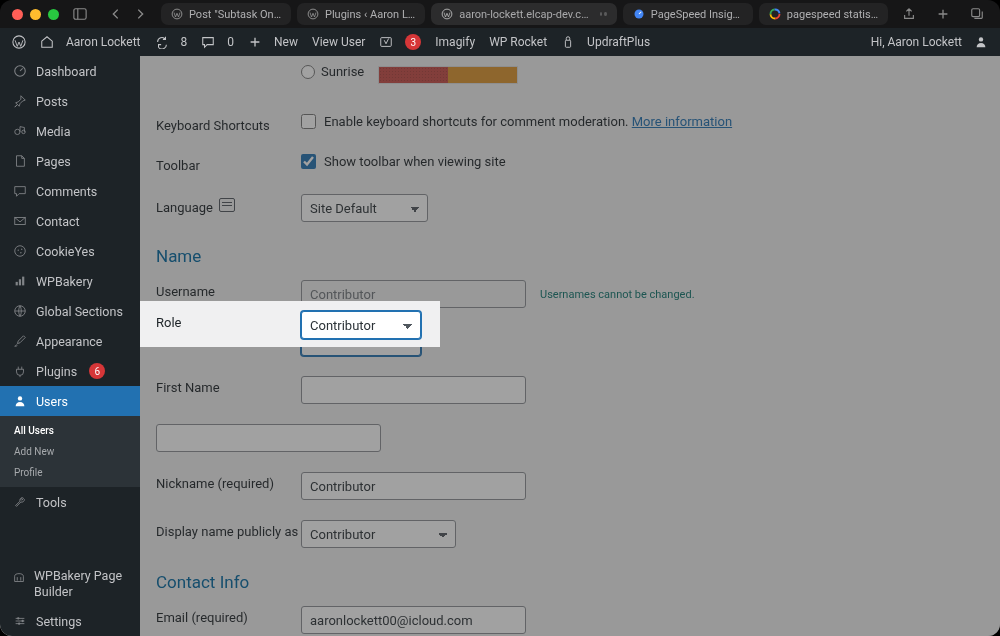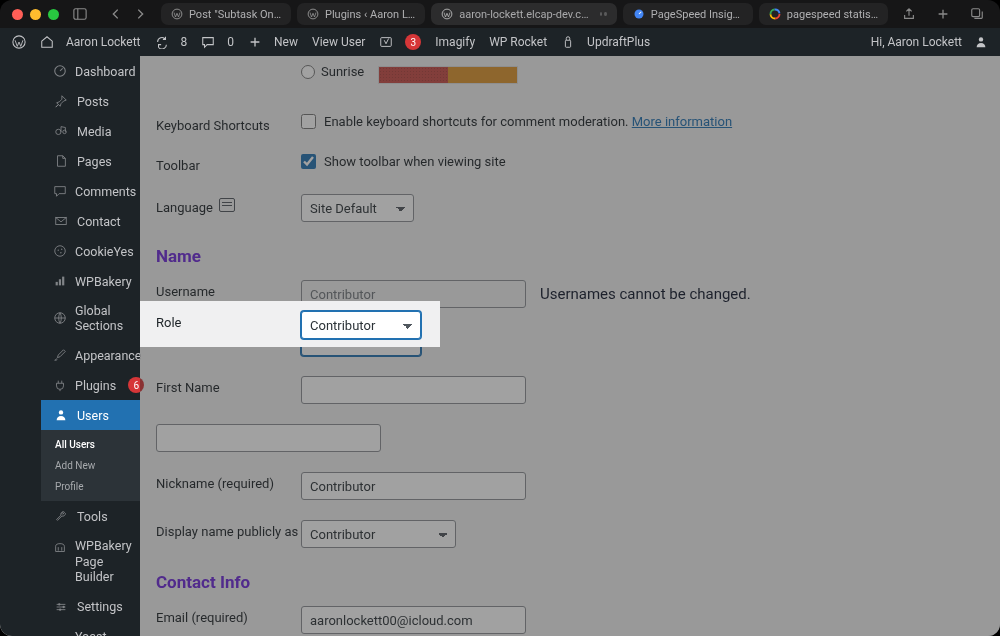--- a/index.html
+++ b/index.html
@@ -45,46 +45,46 @@
   .chrome .right{display:flex;gap:12px;color:#8a8a8a;}
   
   .adminbar{display:flex;align-items:center;height:28px;background:var(--adminbar-bg);color:var(--adminbar-text);font-size:12px;padding:0 12px;gap:14px;}
   .adminbar .ab-item{display:flex;align-items:center;gap:12px;height:100%;white-space:nowrap;}
   .adminbar .spacer{flex:1;}
   .badge{display:inline-flex;align-items:center;justify-content:center;min-width:16px;height:16px;border-radius:8px;font-size:10px;color:#fff;padding:0 4px;}
   .badge.red{background:var(--badge-red);}
   .adminbar .link{cursor:default;}
   
   .wp{display:flex;height:calc(100% - 56px);background:var(--content-bg);}
-  .sidebar{width:140px;background:var(--sidebar-bg);color:var(--adminbar-text);font-size:12.5px;display:flex;flex-direction:column;padding-left:41px;}
+  .sidebar{width:140px;background:var(--sidebar-bg);color:var(--adminbar-text);font-size:12.5px;display:flex;flex-direction:column;}
   .menu-item{display:flex;align-items:center;gap:8px;padding:7px 12px;cursor:default;position:relative;}
   .menu-item .mi-icon{width:16px;height:16px;display:flex;align-items:center;justify-content:center;opacity:.6;}
   .menu-item.active{background:var(--sidebar-active);color:#fff;}
   .menu-item.active .mi-icon{opacity:1;}
   .menu-item .arrow{position:absolute;right:-6px;top:50%;transform:translateY(-50%);width:0;height:0;border-top:6px solid transparent;border-bottom:6px solid transparent;border-right:6px solid var(--content-bg);}
   .menu-sep{height:6px;}
   .submenu{background:#2c3338;padding:4px 0;}
   .submenu .sub-item{padding:5px 12px 5px 14px;font-size:10px;color:#a7aaad;cursor:default;}
   .submenu .sub-item.current{color:#fff;font-weight:500;}
   .count-badge{display:inline-flex;align-items:center;justify-content:center;min-width:16px;height:16px;border-radius:8px;background:var(--badge-red);color:#fff;font-size:10px;margin-left:4px;padding:0 4px;}
   .collapse{display:flex;align-items:center;gap:8px;padding:8px 12px;color:#a7aaad;font-size:12px;margin-top:2px;}
   
   .content{flex:1;position:relative;overflow:hidden;}
   .form{padding:8px 0 0 16px;color:var(--text);font-size:13px;}
   .row{display:flex;align-items:flex-start;padding:10px 0;min-height:40px;}
   .row .label{width:145px;padding-top:4px;color:#1d2327;font-size:13px;}
   .row .field{flex:1;display:flex;align-items:center;gap:14px;}
-  .section-h{font-size:17px;font-weight:700;color:#6d28d9;padding:14px 0 4px;}
+  .section-h{font-size:17px;font-weight:400;color:#0369a1;padding:14px 0 4px;}
   input[type=text],input[type=email],select{font-size:13px;padding:4px 8px;border:1px solid var(--input-border);border-radius:3px;background:#fff;color:#2c3338;height:28px;}
   input[type=text][readonly]{background:#f0f0f1;color:#72777c;}
   input[type=text],input[type=email]{width:225px;}
-  select{width:113px;appearance:none;-webkit-appearance:none;background-image:linear-gradient(45deg,transparent 50%,#50575e 50%),linear-gradient(135deg,#50575e 50%,transparent 50%);background-position:right 12px top 12px,right 7px top 12px;background-size:5px 5px,5px 5px;background-repeat:no-repeat;padding-right:24px;}
+  select{width:127px;appearance:none;-webkit-appearance:none;background-image:linear-gradient(45deg,transparent 50%,#50575e 50%),linear-gradient(135deg,#50575e 50%,transparent 50%);background-position:right 12px top 12px,right 7px top 12px;background-size:5px 5px,5px 5px;background-repeat:no-repeat;padding-right:24px;}
   select.focused{border-color:var(--select-focus);box-shadow:0 0 0 1px var(--select-focus);outline:none;width:120px;}
   select.wider{width:155px;}
-  .hint{font-size:15px;color:#0f172a;}
+  .hint{font-size:11px;color:#0f766e;}
   .link-text{color:var(--link);text-decoration:underline;}
   .check{display:flex;align-items:center;gap:8px;}
   .check input[type=checkbox]{width:15px;height:15px;accent-color:var(--select-focus);}
   .radio-row{display:flex;align-items:center;gap:6px;padding-bottom:3px;}
   .radio-row input[type=radio]{width:14px;height:14px;}
   .swatch{display:flex;width:140px;height:18px;margin-top:2px;border:1px solid rgba(0,0,0,.08);}
   .swatch .a{flex:1;background:var(--sunrise-a);background-image:radial-gradient(rgba(0,0,0,.15) 1px,transparent 1px);background-size:3px 3px;}
   .swatch .b{flex:1;background:var(--sunrise-b);}
   .lang-icon{display:inline-flex;width:16px;height:14px;border:1px solid #50575e;border-radius:2px;margin-left:3px;position:relative;}
   .lang-icon::after{content:"";position:absolute;top:3px;left:2px;right:2px;height:1px;background:#50575e;box-shadow:0 3px 0 #50575e;}
@@ -382,21 +382,21 @@
         <div class="sub-item">Profile</div>
       </div>
       <div class="menu-item">
           <span class="mi-icon">
             <svg viewBox="0 0 16 16">
               <path d="M13 5a3 3 0 0 1-4 3L4 13l-1-1 5-5a3 3 0 0 1 3-4l-2 2 1 1 2-2z" fill="none" stroke="currentColor"></path>
             </svg>
           </span>
           <span>Tools</span>
         </div>
-      <div class="menu-item" style="align-items:flex-start;">
+      <div class="menu-item" style="align-items:flex-start;margin-top:44px;">
           <span class="mi-icon" style="margin-top:2px;">
             <svg viewBox="0 0 16 16">
               <path d="M3 6c0-2 2-3 5-3s5 1 5 3v6H3z" fill="none" stroke="currentColor"></path>
               <path d="M6 7v4M10 7v4" stroke="currentColor"></path>
             </svg>
           </span>
           <span style="line-height:1.25;">WPBakery Page Builder</span>
         </div>
       <div class="menu-item">
           <span class="mi-icon">

